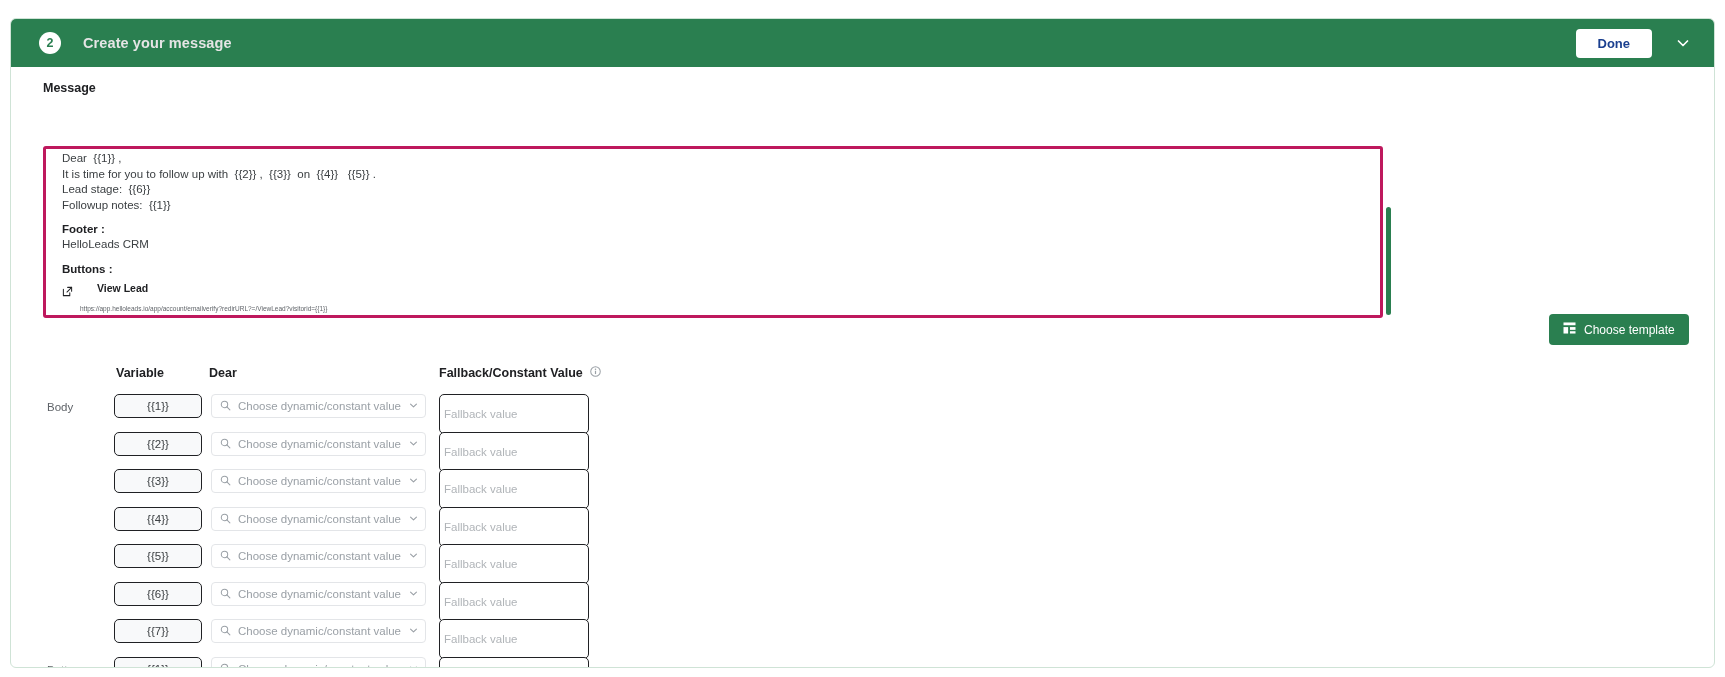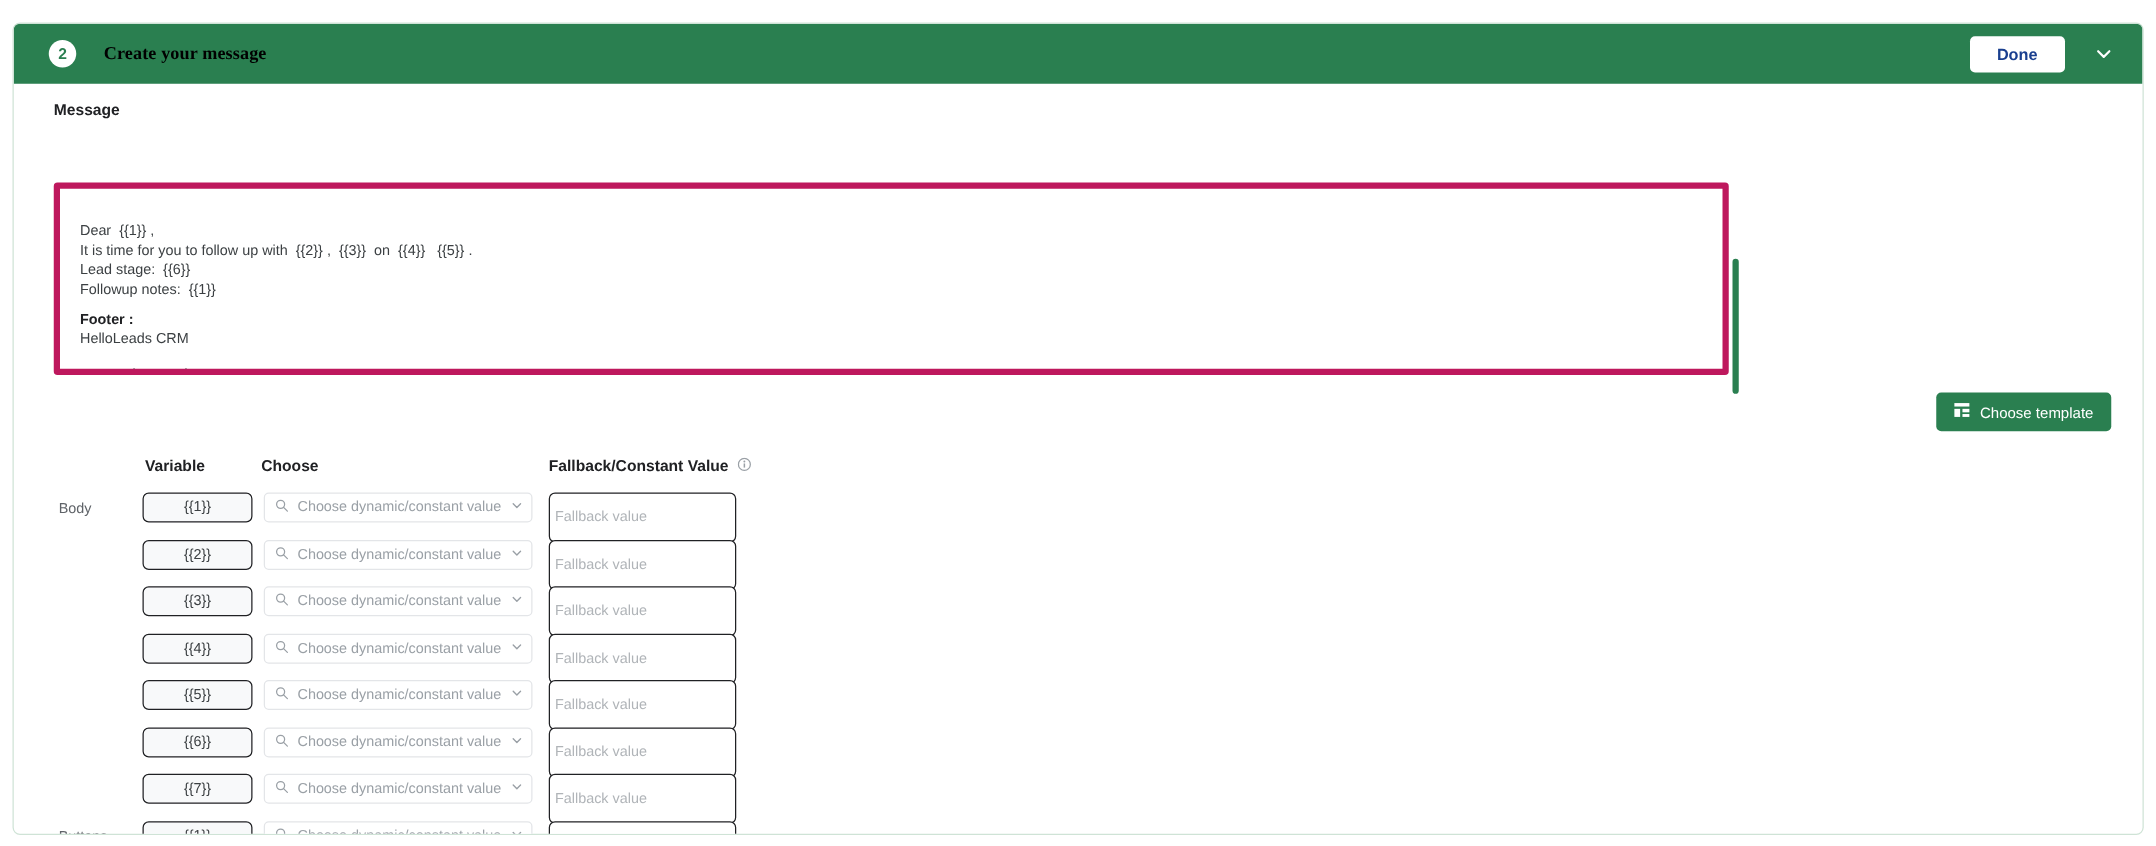--- a/index.html
+++ b/index.html
@@ -55,25 +55,24 @@
     color: #2a7f50;
     font-size: 12.5px;
     font-weight: bold;
     display: flex;
     align-items: center;
     justify-content: center;
     flex: 0 0 auto;
   }
   .header-title {
     margin-left: 22px;
-    color: #000000;
+    color: #e5e5e5;
     font-size: 14.5px;
     font-weight: bold;
     letter-spacing: .1px;
-    font-family: Liberation Serif, serif;
   }
   .header-right {
     margin-left: auto;
     display: flex;
     align-items: center;
     gap: 18px;
   }
   .done-button {
     background: #ffffff;
     color: #1a3f8f;
@@ -111,26 +110,26 @@
     font-weight: bold;
     color: #202124;
   }
 
   
   .message-box {
     position: absolute;
     left: 32px;
     top: 79px;
     width: 1340px;
-    height: 154px;
-    border: 5px solid #be185d;
+    height: 172px;
+    border: 3px solid #be185d;
     border-radius: 3px;
     background: #ffffff;
     box-sizing: border-box;
-    padding: 27px 16px;
+    padding: 2px 16px;
     overflow: hidden;
   }
   .msg-line {
     font-size: 11.5px;
     line-height: 15.5px;
     color: #3c4043;
     white-space: pre;
   }
   .msg-gap { height: 8px; }
   .msg-strong {
@@ -314,20 +313,21 @@
 
       <div class="message-box">
         <div class="msg-line">Dear  {{1}} ,</div>
         <div class="msg-line">It is time for you to follow up with  {{2}} ,  {{3}}  on  {{4}}   {{5}} .</div>
         <div class="msg-line">Lead stage:  {{6}}</div>
         <div class="msg-line">Followup notes:  {{1}}</div>
         <div class="msg-gap"></div>
         <div class="msg-strong">Footer :</div>
         <div class="msg-line">HelloLeads CRM</div>
         <div class="msg-gap"></div>
+        <div class="msg-strong">Buttons :</div>
         <div class="msg-button-row">
           <span class="link-icon">
             <svg width="11" height="11" viewBox="0 0 12 12" aria-hidden="true">
               <path d="M1.5 3.5 v7 h7 v-3" fill="none" stroke="#202124" stroke-width="1.1" stroke-linecap="round" stroke-linejoin="round"></path>
               <path d="M6.2 1.5 H10.5 V5.8" fill="none" stroke="#202124" stroke-width="1.1" stroke-linecap="round" stroke-linejoin="round"></path>
               <path d="M10.5 1.5 L5.4 6.6" fill="none" stroke="#202124" stroke-width="1.1" stroke-linecap="round"></path>
             </svg>
           </span>
           <span class="msg-button-label">View Lead</span>
         </div>
@@ -343,21 +343,21 @@
             <rect x="0.5" y="5.5" width="5" height="7" fill="#ffffff"></rect>
             <rect x="7.5" y="5.5" width="6" height="3" fill="#ffffff"></rect>
             <rect x="7.5" y="10" width="6" height="2.5" fill="#ffffff"></rect>
           </svg>
         </span>
         <span>Choose template</span>
       </button>
 
       <div class="table-head">
         <div class="th th-variable">Variable</div>
-        <div class="th th-value">Choose</div>
+        <div class="th th-value">Dear</div>
         <div class="th th-fallback">
           <span>Fallback/Constant Value</span>
           <span class="info-icon">
             <svg width="11" height="11" viewBox="0 0 12 12" aria-hidden="true">
               <circle cx="6" cy="6" r="5.2" fill="none" stroke="#9aa0a6" stroke-width="1.1"></circle>
               <circle cx="6" cy="3.5" r="0.85" fill="#9aa0a6"></circle>
               <rect x="5.35" y="5.2" width="1.3" height="3.6" fill="#9aa0a6"></rect>
             </svg>
           </span>
         </div>

